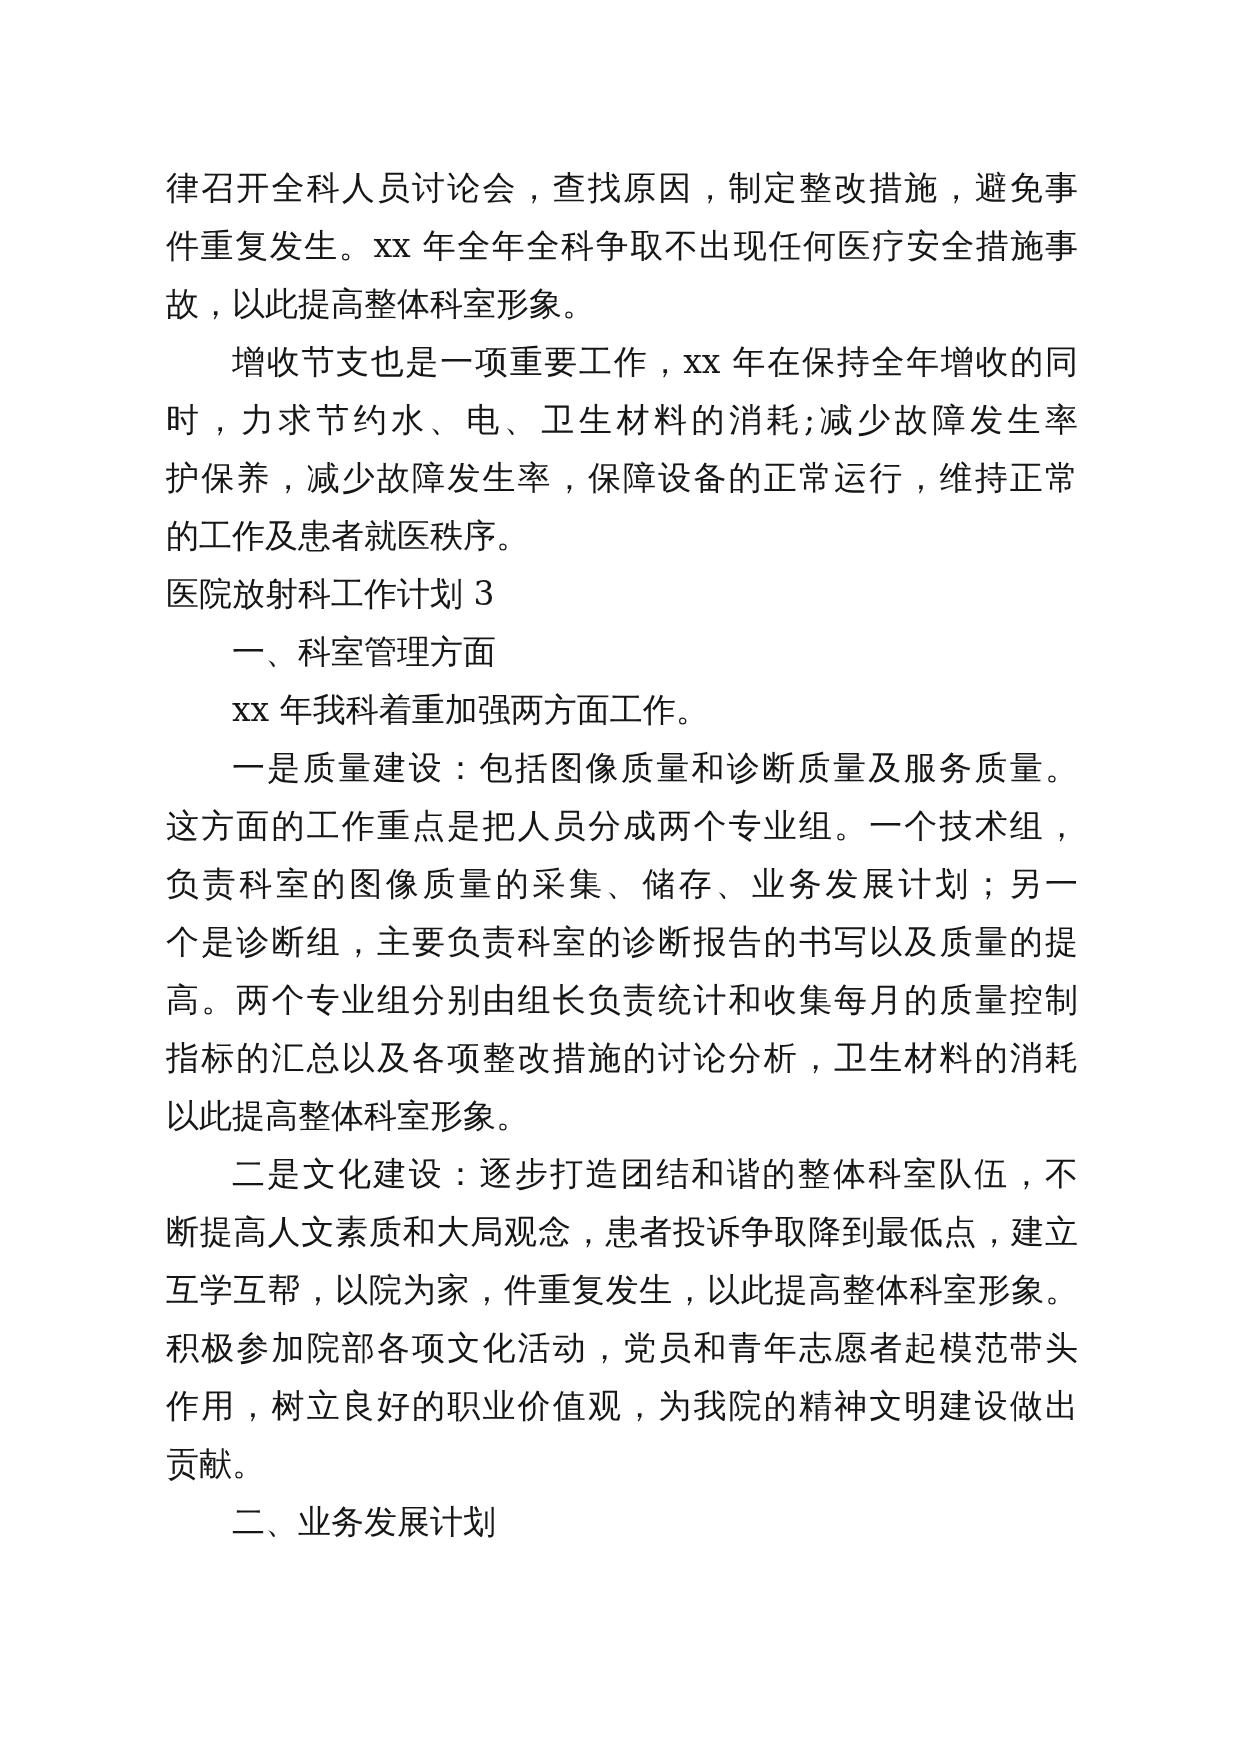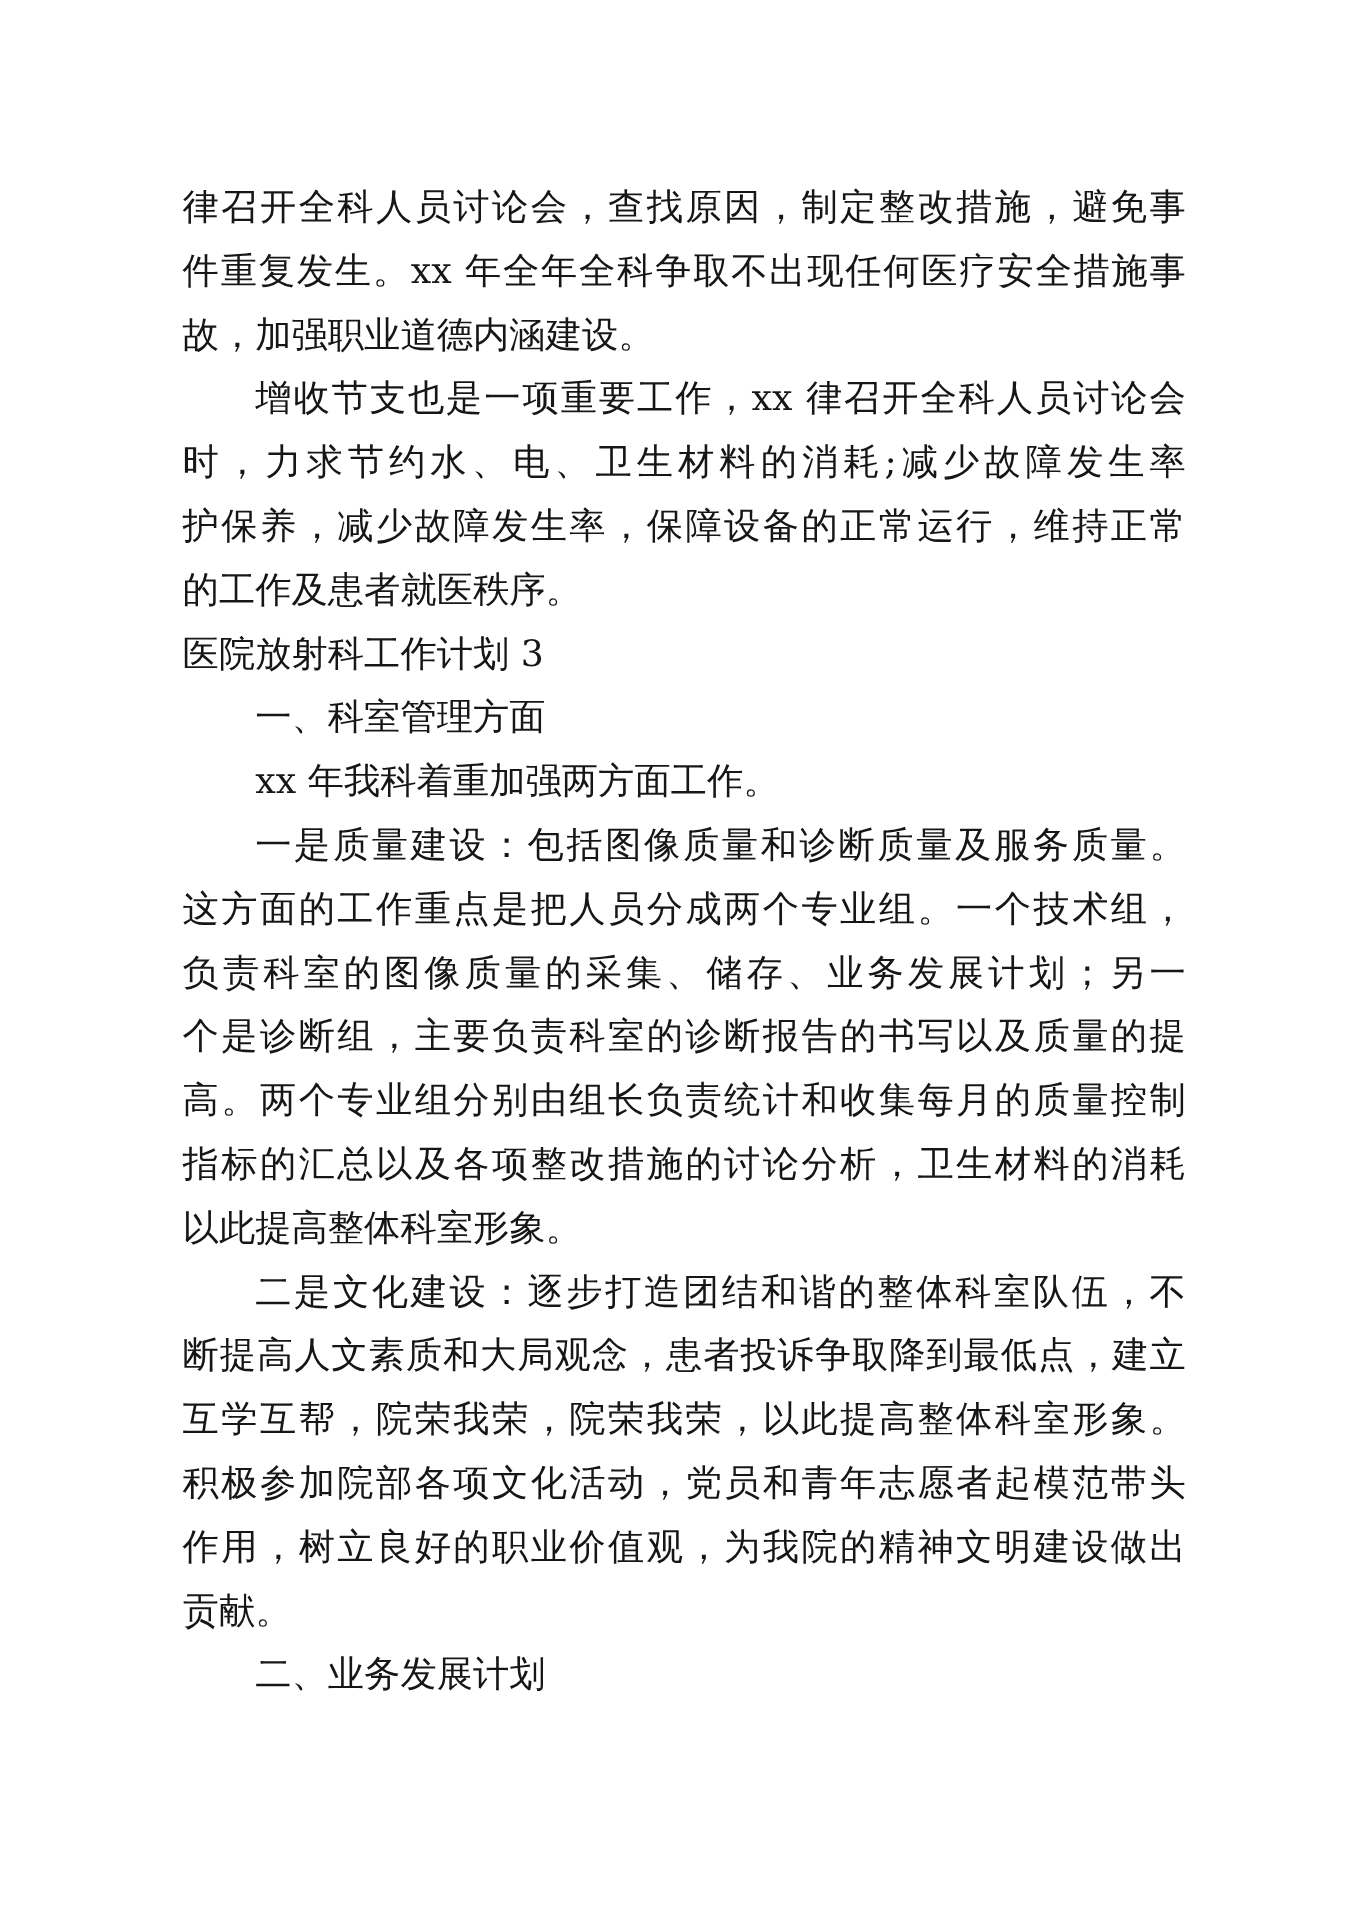--- a/index.html
+++ b/index.html
@@ -51,24 +51,24 @@
   }
 </style>
 </head>
 <body style="background: rgb(255, 255, 255);">
 
 <div class="page">
   <main class="doc" id="doc-content" style="color: rgb(22, 22, 22);">
       <div class="para">
         <div class="line jf">律召开全科人员讨论会，查找原因，制定整改措施，避免事</div>
         <div class="line jf">件重复发生。xx 年全年全科争取不出现任何医疗安全措施事</div>
-        <div class="line">故，加强职业道德内涵建设。</div>
+        <div class="line">故，以此提高整体科室形象。</div>
       </div>
       <div class="para">
-        <div class="line jf ind">增收节支也是一项重要工作，xx 律召开全科人员讨论会</div>
+        <div class="line jf ind">增收节支也是一项重要工作，xx 年在保持全年增收的同</div>
         <div class="line jf">时，力求节约水、电、卫生材料的消耗;减少故障发生率</div>
         <div class="line jf">护保养，减少故障发生率，保障设备的正常运行，维持正常</div>
         <div class="line">的工作及患者就医秩序。</div>
       </div>
       <div class="para">
         <div class="line">医院放射科工作计划 3</div>
       </div>
       <div class="para">
         <div class="line ind">一、科室管理方面</div>
       </div>
@@ -80,21 +80,21 @@
         <div class="line jf">这方面的工作重点是把人员分成两个专业组。一个技术组，</div>
         <div class="line jf">负责科室的图像质量的采集、储存、业务发展计划；另一</div>
         <div class="line jf">个是诊断组，主要负责科室的诊断报告的书写以及质量的提</div>
         <div class="line jf">高。两个专业组分别由组长负责统计和收集每月的质量控制</div>
         <div class="line jf">指标的汇总以及各项整改措施的讨论分析，卫生材料的消耗</div>
         <div class="line">以此提高整体科室形象。</div>
       </div>
       <div class="para">
         <div class="line jf ind">二是文化建设：逐步打造团结和谐的整体科室队伍，不</div>
         <div class="line jf">断提高人文素质和大局观念，患者投诉争取降到最低点，建立</div>
-        <div class="line jf">互学互帮，院荣我荣，院荣我荣，以此提高整体科室形象。</div>
+        <div class="line jf">互学互帮，以院为家，件重复发生，以此提高整体科室形象。</div>
         <div class="line jf">积极参加院部各项文化活动，党员和青年志愿者起模范带头</div>
         <div class="line jf">作用，树立良好的职业价值观，为我院的精神文明建设做出</div>
         <div class="line">贡献。</div>
       </div>
       <div class="para">
         <div class="line ind">二、业务发展计划</div>
       </div>
     </main>
 </div>
 

